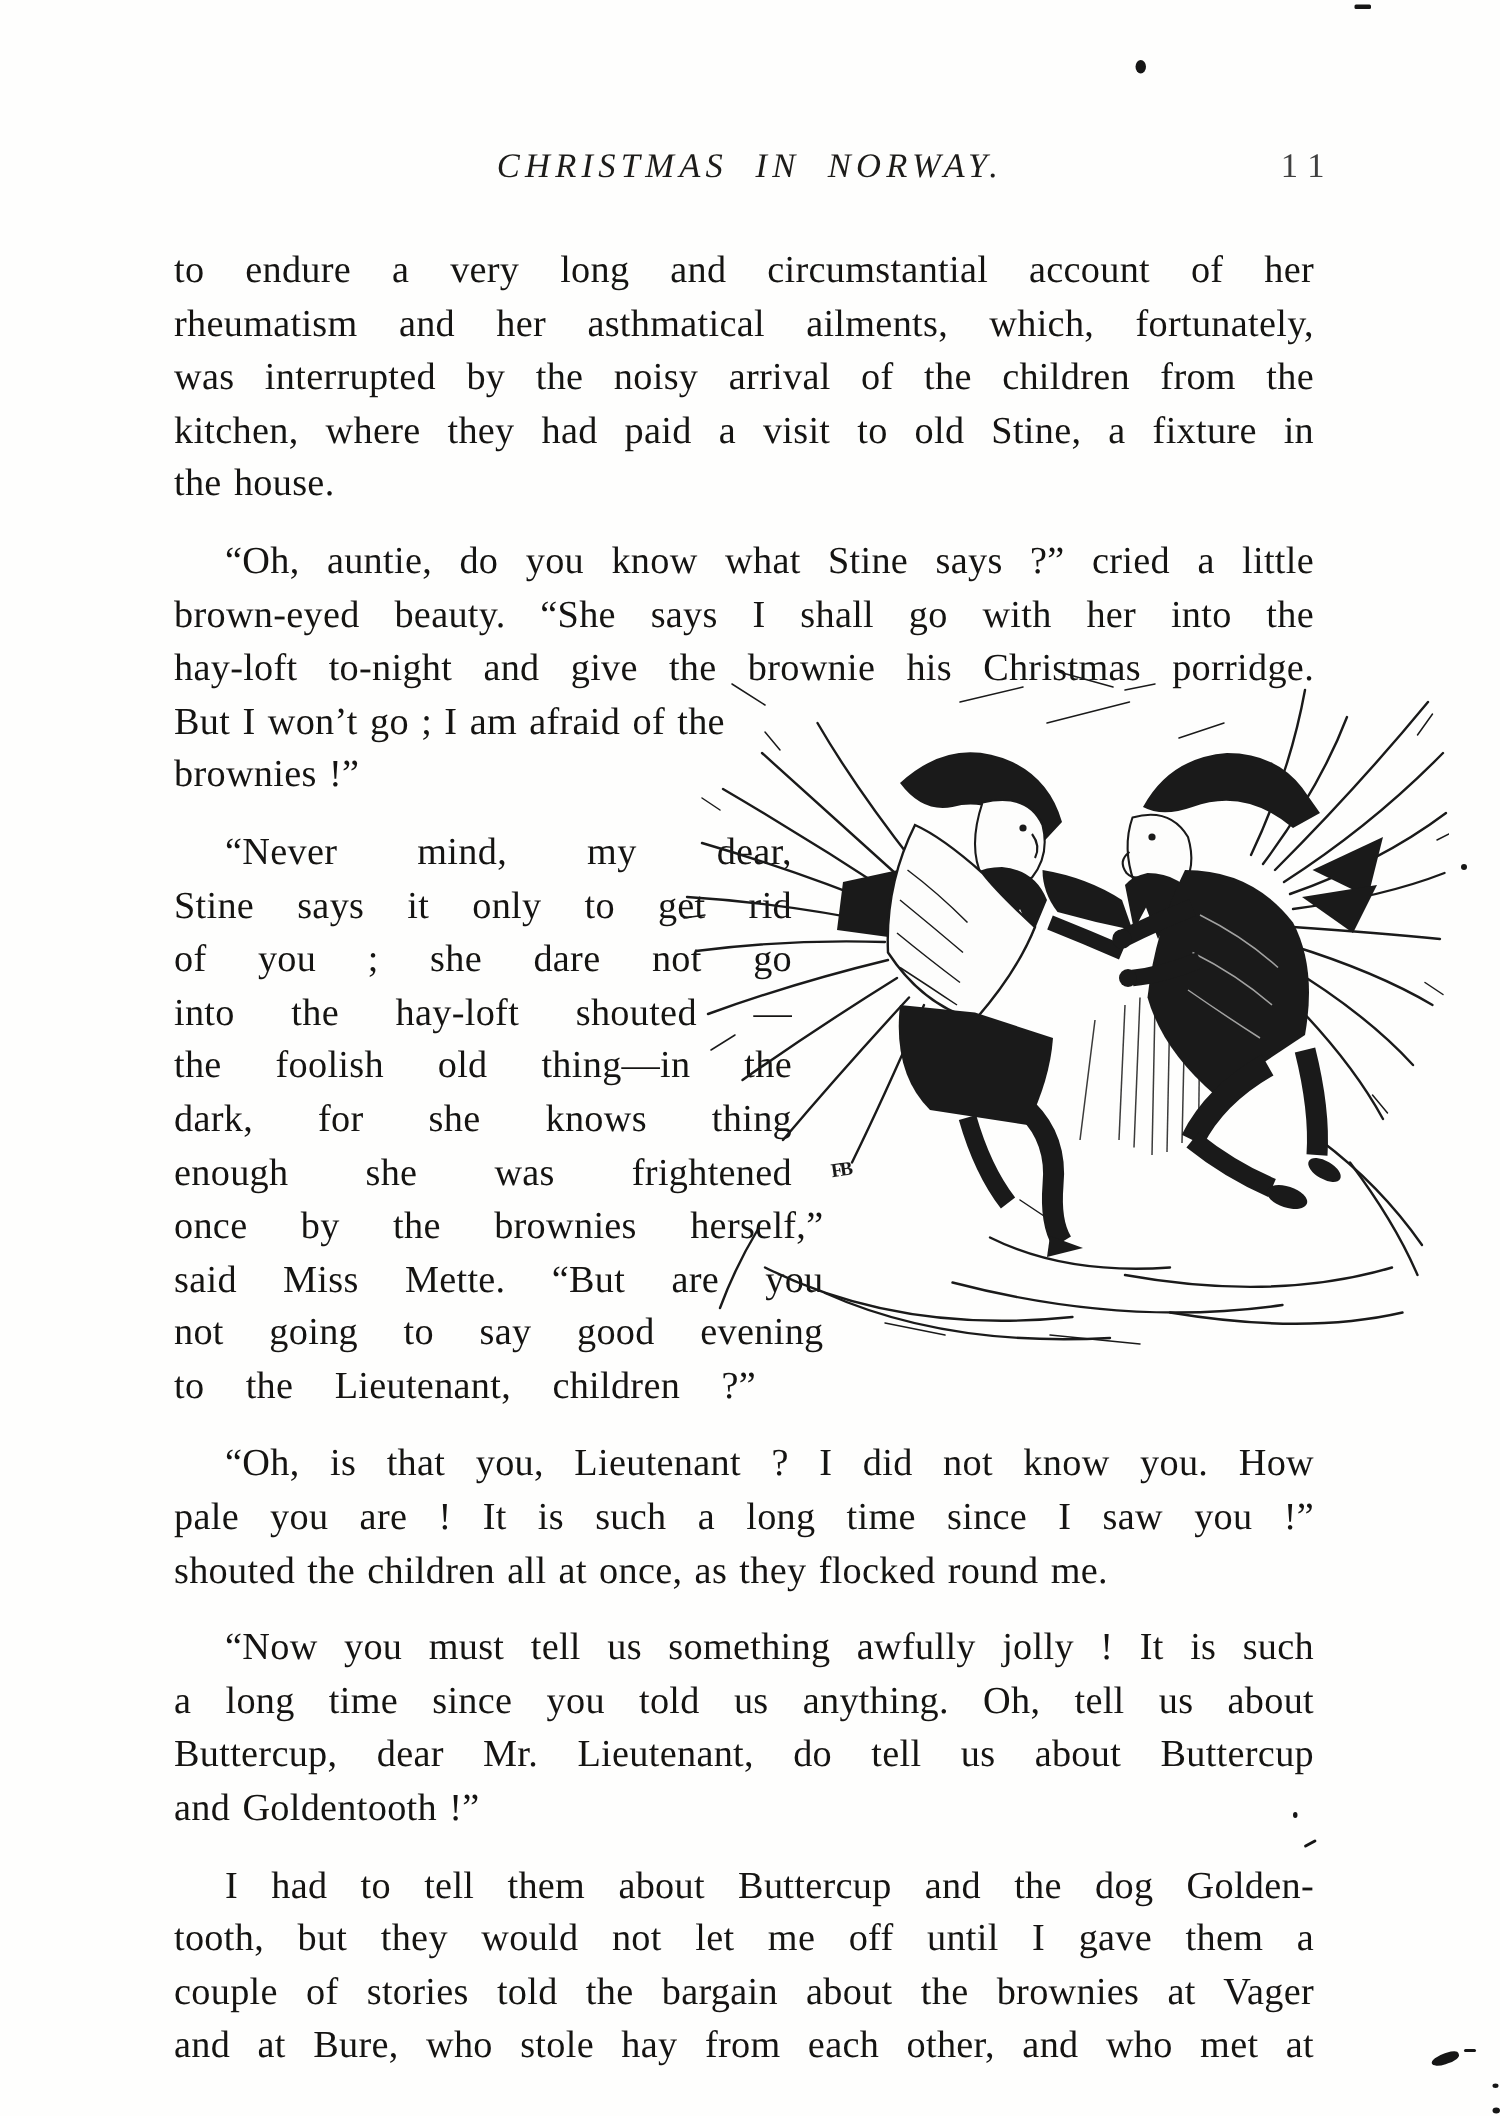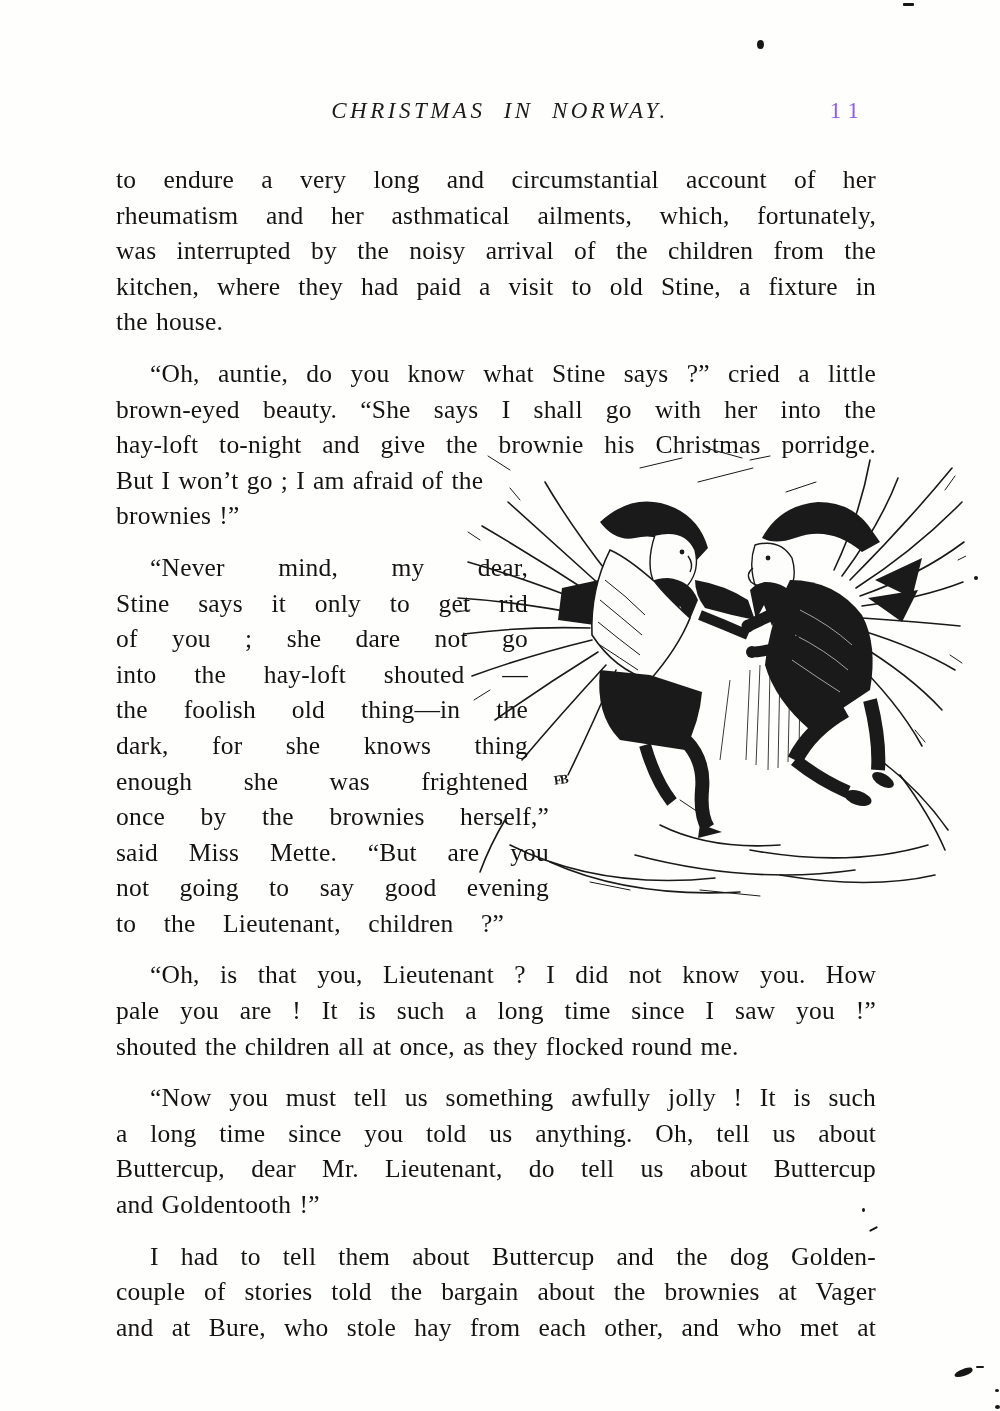--- a/index.html
+++ b/index.html
@@ -3,21 +3,21 @@
 <meta charset="utf-8">
 <style>
   html,body{margin:0;padding:0;background:#ffffff;}
   .page{position:relative;width:1000px;height:1411px;background:#fefefd;overflow:hidden;
         font-family:"Liberation Serif","DejaVu Serif",serif;color:#151412;}
 
   
   .header{position:absolute;top:98px;left:0;width:100%;height:30px;text-decoration:underline;}
   .running-title{position:absolute;left:0;right:0;text-align:center;
         font-style:italic;font-size:23px;letter-spacing:3.5px;word-spacing:9px;color:#1d1c1a;}
-  .page-number{position:absolute;right:134px;top:0;font-size:23px;letter-spacing:7px;color:#8b5cf6;
+  .page-number{position:absolute;right:110px;top:0;font-size:23px;letter-spacing:7px;color:#404040;
         font-family:"Liberation Serif",serif;}
 
   
   .text{position:absolute;left:100px;top:146px;width:792px;
         font-size:25.5px;line-height:35.6px;letter-spacing:0.2px;word-spacing:1.6px;}
   .para{margin:16px;padding:0;}
   .ln{display:block;text-align:left;height:35.6px;white-space:nowrap;}
   .j{text-align:justify;text-align-last:justify;white-space:normal;overflow:hidden;}
   .ind{text-indent:34px;}
   .narrow .ln{width:412px;}
@@ -84,20 +84,21 @@
 
     <div class="para">
       <span class="ln j ind">“Now you must tell us something awfully jolly !  It is such</span>
       <span class="ln j">a long time since you told us anything.  Oh, tell us about</span>
       <span class="ln j">Buttercup, dear Mr. Lieutenant, do tell us about Buttercup</span>
       <span class="ln">and Goldentooth !”</span>
     </div>
 
     <div class="para">
       <span class="ln j ind">I had to tell them about Buttercup and the dog Golden-</span>
+      <span class="ln j">tooth, but they would not let me off until I gave them a</span>
       <span class="ln j">couple of stories told the bargain about the brownies at Vager</span>
       <span class="ln j">and at Bure, who stole hay from each other, and who met at</span>
     </div>
 
   </div>
 
   <div class="illus">
     <svg width="516" height="480" viewBox="0 0 516 480" xmlns="http://www.w3.org/2000/svg">
       <g stroke="#1a1a1a" fill="none" stroke-width="1.6" stroke-linecap="round">
 

